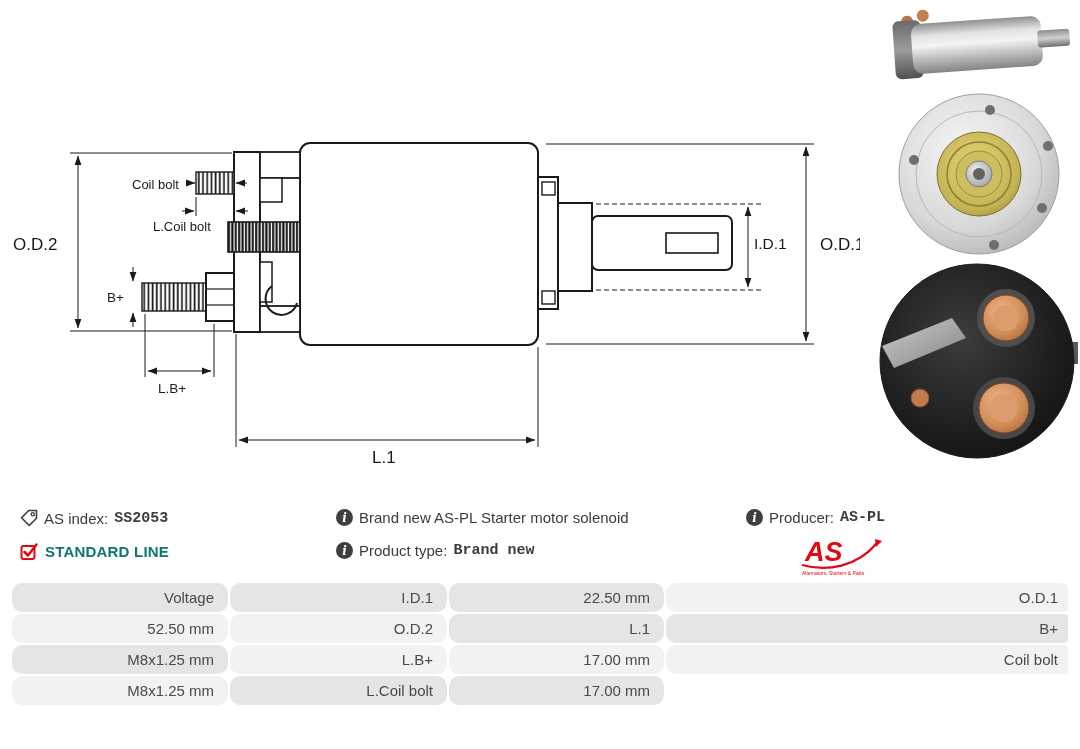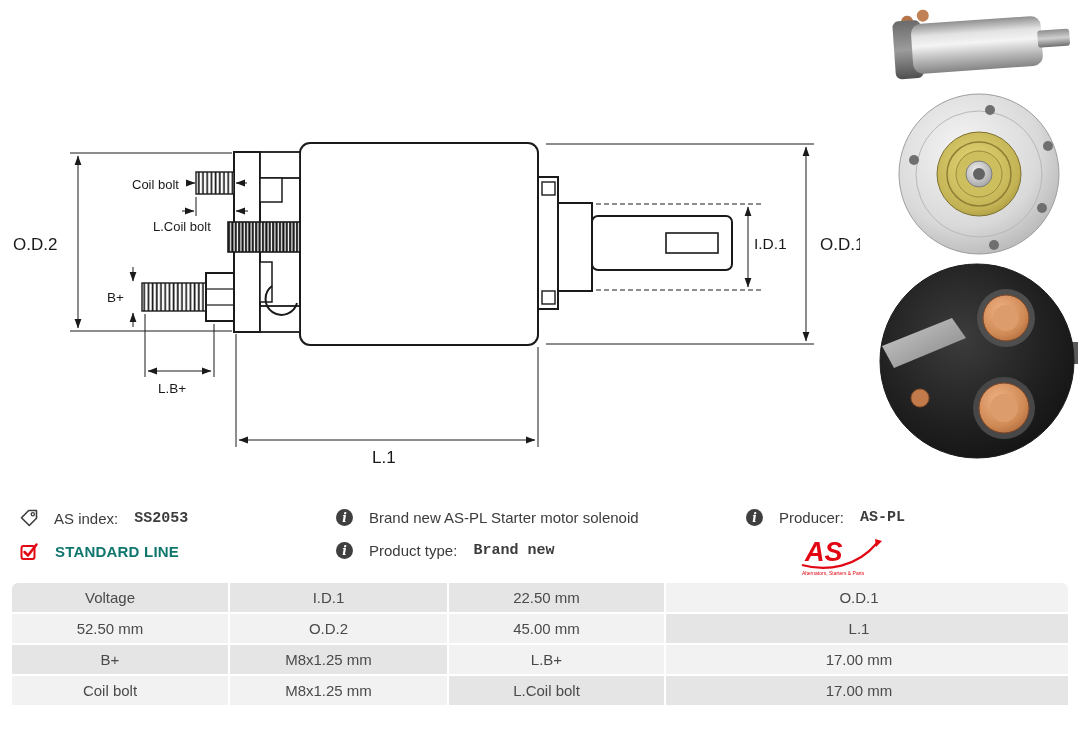--- a/index.html
+++ b/index.html
@@ -2,31 +2,31 @@
 <html><head>
 <meta charset="utf-8">
 <style>
   * { margin:0; padding:0; box-sizing:border-box; }
   html,body { width:1080px; height:749px; background:#fff; overflow:hidden; }
   .page { position:relative; width:1080px; height:749px; background:#fff;
           font-family:"Liberation Sans", sans-serif; color:#3c3c3c; }
   .diagram { position:absolute; left:0; top:0; }
   .photo { position:absolute; }
   .logo { position:absolute; left:797px; top:535px; }
-  .info-item { position:absolute; display:flex; align-items:center; gap:16px;
+  .info-item { position:absolute; display:flex; align-items:center; gap:6px;
                font-size:15px; white-space:nowrap; }
   .info-item b { font-weight:bold;font-family:Liberation Mono, monospace; }
   .ii { display:inline-flex; width:17px; height:17px; border-radius:50%;
         background:#3f3f3f; color:#fff; align-items:center; justify-content:center;
         font:italic bold 12px "DejaVu Serif", serif; flex:0 0 17px; }
   .std { color:#0f766e; font-weight:bold; letter-spacing:0.2px; }
   .spec { position:absolute; left:12px; top:583px; width:1056px;
           display:grid; grid-template-columns:216px 217px 215px 406px; gap:2px;
           border-radius:6px; overflow:hidden; font-size:15px; color:#4a4a4a; }
-  .cell { height:29px; line-height:29px; text-align:center; padding-right:20px; }
+  .cell { height:29px; line-height:29px; text-align:right; padding-right:14px;border-radius:10px; }
   .sa { background:#e5e5e5; }
   .sb { background:#f2f2f2; }
   .se { background:transparent; }
 </style>
 </head>
 <body>
 
 <div class="page">
 
   <svg class="diagram" width="860" height="500" viewBox="0 0 860 500" xmlns="http://www.w3.org/2000/svg">
@@ -248,21 +248,20 @@
   </svg>
 
   <div class="spec">
     <div class="cell sa">Voltage</div>
     <div class="cell sa">I.D.1</div>
     <div class="cell sa">22.50 mm</div>
 
     <div class="cell sb">O.D.1</div>
     <div class="cell sb">52.50 mm</div>
     <div class="cell sb">O.D.2</div>
-    <div class="cell sb">45.00 mm</div>
 
     <div class="cell sa">L.1</div>
     <div class="cell sa">B+</div>
     <div class="cell sa">M8x1.25 mm</div>
 
     <div class="cell sb">L.B+</div>
     <div class="cell sb">17.00 mm</div>
     <div class="cell sb">Coil bolt</div>
     <div class="cell sb">M8x1.25 mm</div>
 

